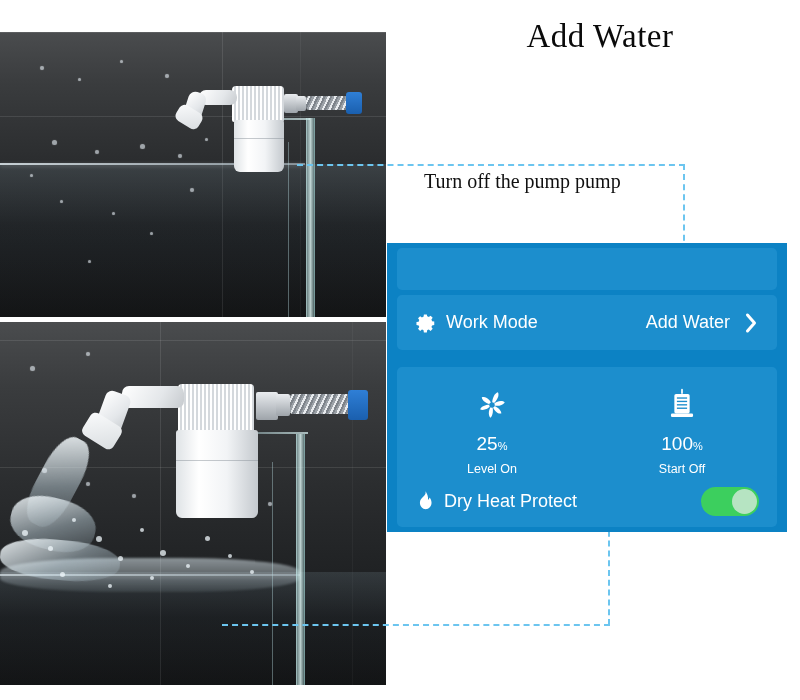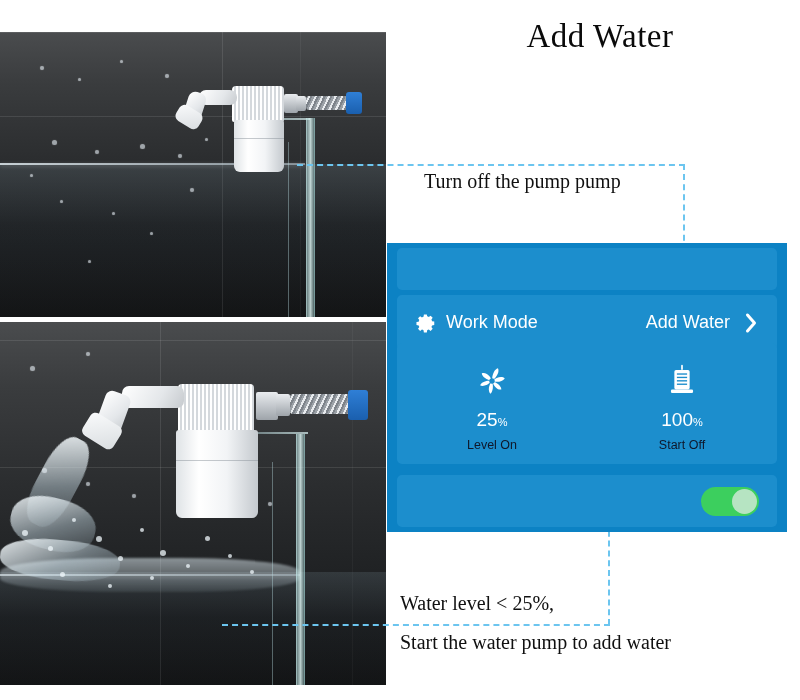--- a/index.html
+++ b/index.html
@@ -155,21 +155,21 @@
     position: absolute; left: 387px; top: 243px; width: 400px; height: 289px;
     background: #0c82c4;
   }
   .card {
     position: absolute; left: 10px; width: 380px;
     background: #1c8ecd;
     border-radius: 5px;
   }
   #card-blank   { top: 5px;   height: 42px; }
   #card-mode    { top: 52px;  height: 55px; }
-  #card-levels  { top: 100px; height: 121px; }
+  #card-levels  { top: 124px; height: 121px; }
   #card-dry     { top: 232px; height: 52px; }
 
   .row {
     position: absolute; inset: 0;
     display: flex; align-items: center;
     padding: 0 18px;
   }
   .row-left { display: flex; align-items: center; gap: 9px; }
   .row-right { margin-left: auto; display: flex; align-items: center; gap: 14px; }
   .row-label {
@@ -193,21 +193,21 @@
     align-items: center; justify-content: center; gap: 2px;
     padding-top: 6px;
   }
   .level-icon { height: 40px; display: flex; align-items: center; justify-content: center; }
   .level-num {
     color: #ffffff; font-size: 19px; margin-top: 6px;
     font-family: "Liberation Sans", sans-serif;
   }
   .level-num .pct { font-size: 11px; vertical-align: baseline; }
   .level-cap {
-    color: #0f172a; font-size: 12.5px; margin-top: 5px;
+    color: #ffffff; font-size: 12.5px; margin-top: 5px;
     font-family: "Liberation Sans", sans-serif;
   }
 
   
   .toggle {
     position: relative; width: 58px; height: 29px;
     border-radius: 15px; background: #3ccf5e;
   }
   .toggle .knob {
     position: absolute; top: 2px; right: 2px;
@@ -316,22 +316,20 @@
       <div class="bubble" style="left:132px; top:172px; width:4px; height:4px;"></div>
       <div class="bubble" style="left:268px; top:180px; width:4px; height:4px;"></div>
       <div class="bubble" style="left:30px;  top:44px;  width:5px; height:5px;"></div>
       <div class="bubble" style="left:86px;  top:30px;  width:4px; height:4px;"></div>
     </div>
   </div>
 
   <div id="page-title">Add Water</div>
 
   <div class="annot" id="annot-turnoff">Turn off the pump pump</div>
-  <div class="annot" id="annot-below25">Water level &lt; 25%,</div>
-  <div class="annot" id="annot-start">Start the water pump to add water</div>
 
   <div class="dash-h" style="left:297px; top:164px; width:388px;"></div>
   <div class="dash-v" style="left:683px; top:164px; height:208px;"></div>
 
   <div class="dash-h" style="left:518px; top:423px; width:92px;"></div>
   <div class="dash-v" style="left:608px; top:423px; height:202px;"></div>
   <div class="dash-h" style="left:222px; top:624px; width:388px;"></div>
 
   <div id="app-panel">
 
@@ -400,20 +398,28 @@
             <span>100</span><span class="pct">%</span>
           </div>
           <div class="level-cap">Start Off</div>
         </div>
 
       </div>
     </div>
 
     <div class="card" id="card-dry">
       <div class="row">
+        <div class="row-left">
+          <span class="icon">
+            <svg width="20" height="22" viewBox="0 0 22 24" fill="#ffffff">
+              <path d="M11.6 1.2c.6 3.2-1.1 4.6-2.6 6.1C7.2 9 5.4 10.7 5.4 14c0 4 2.9 7 6.4 7s6.4-3 6.4-7c0-2.4-1-4.3-2.2-5.8-.2 1.3-.9 2.2-1.7 2.5.5-3.6-1-6.8-2.7-9.5z"></path>
+            </svg>
+          </span>
+          <span class="row-label">Dry Heat Protect</span>
+        </div>
         <div class="row-right">
           <div class="toggle">
             <div class="knob"></div>
           </div>
         </div>
       </div>
     </div>
 
   </div>
 </div>

